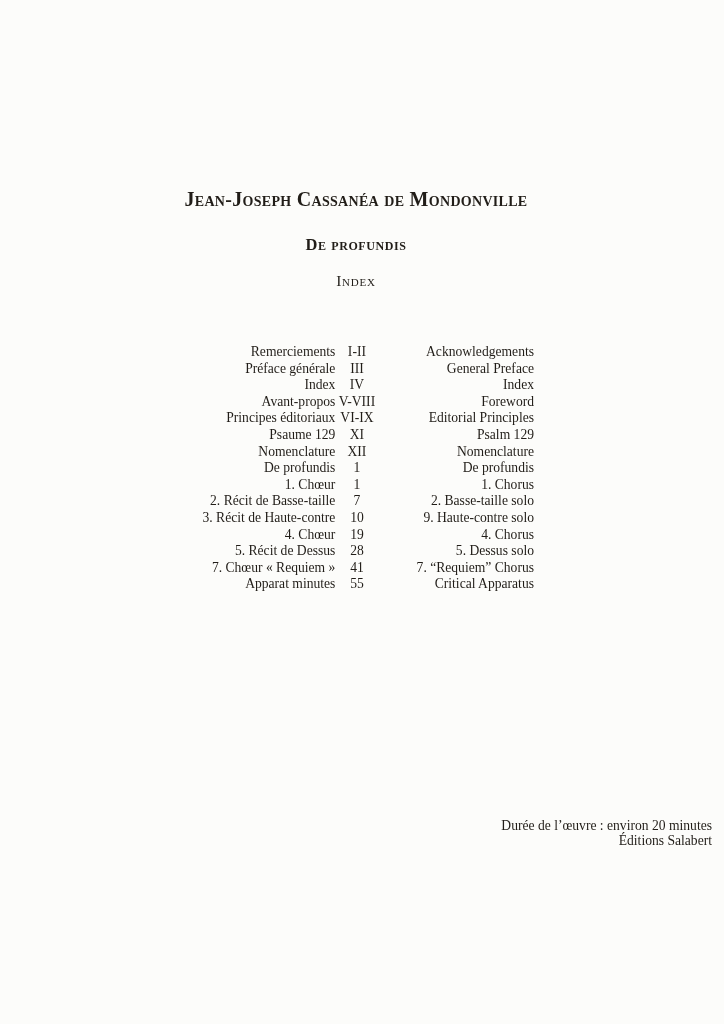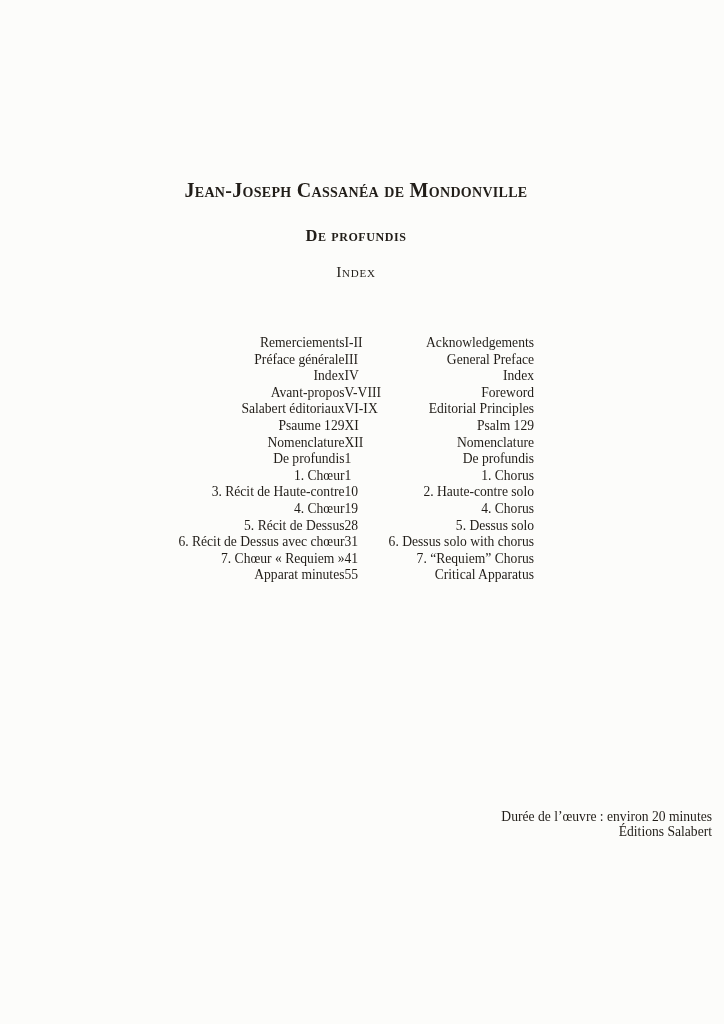--- a/index.html
+++ b/index.html
@@ -11,21 +11,21 @@
     height: 1024px;
     position: relative;
     overflow: hidden;
     background: #fcfcfa;
     font-family: "Liberation Serif", serif;
     color: #211d18;
   }
   
   .content {
     position: absolute;
-    top: 7px;
+    top: 16px;
     left: 0;
     width: 712px;
     height: 848px;
   }
   .composer {
     position: absolute;
     top: 172px;
     left: 0;
     right: 0;
     text-align: center;
@@ -65,21 +65,21 @@
     table-layout: fixed;
   }
   table.index td {
     padding: 0;
     font-size: 13.6px;
     line-height: 16.6px;
     vertical-align: baseline;
     white-space: nowrap;
   }
   td.fr  { width: 168px; text-align: right; }
-  td.num { width: 46px;  text-align: left; }
+  td.num { width: 46px;  text-align: center; }
   td.en  { width: 172px; text-align: right; }
   .footer {
     position: absolute;
     top: 802px;
     left: 0;
     right: 0;
     text-align: right;
     font-size: 13.6px;
     line-height: 15.3px;
   }
@@ -111,21 +111,21 @@
         <td class="fr">Index</td>
         <td class="num">IV</td>
         <td class="en">Index</td>
       </tr>
       <tr>
         <td class="fr">Avant-propos</td>
         <td class="num">V-VIII</td>
         <td class="en">Foreword</td>
       </tr>
       <tr>
-        <td class="fr">Salabert éditoriaux</td>
+        <td class="fr">Principes éditoriaux</td>
         <td class="num">VI-IX</td>
         <td class="en">Editorial Principles</td>
       </tr>
       <tr>
         <td class="fr">Psaume 129</td>
         <td class="num">XI</td>
         <td class="en">Psalm 129</td>
       </tr>
       <tr>
         <td class="fr">Nomenclature</td>
@@ -136,38 +136,38 @@
         <td class="fr">De profundis</td>
         <td class="num">1</td>
         <td class="en">De profundis</td>
       </tr>
       <tr>
         <td class="fr">1. Chœur</td>
         <td class="num">1</td>
         <td class="en">1. Chorus</td>
       </tr>
       <tr>
+        <td class="fr">2. Récit de Basse-taille</td>
+        <td class="num">7</td>
+        <td class="en">2. Basse-taille solo</td>
+      </tr>
+      <tr>
         <td class="fr">3. Récit de Haute-contre</td>
         <td class="num">10</td>
-        <td class="en">2. Haute-contre solo</td>
+        <td class="en">9. Haute-contre solo</td>
       </tr>
       <tr>
         <td class="fr">4. Chœur</td>
         <td class="num">19</td>
         <td class="en">4. Chorus</td>
       </tr>
       <tr>
         <td class="fr">5. Récit de Dessus</td>
         <td class="num">28</td>
         <td class="en">5. Dessus solo</td>
-      </tr>
-      <tr>
-        <td class="fr">6. Récit de Dessus avec chœur</td>
-        <td class="num">31</td>
-        <td class="en">6. Dessus solo with chorus</td>
       </tr>
       <tr>
         <td class="fr">7. Chœur « Requiem »</td>
         <td class="num">41</td>
         <td class="en">7. “Requiem” Chorus</td>
       </tr>
       <tr>
         <td class="fr">Apparat minutes</td>
         <td class="num">55</td>
         <td class="en">Critical Apparatus</td>

